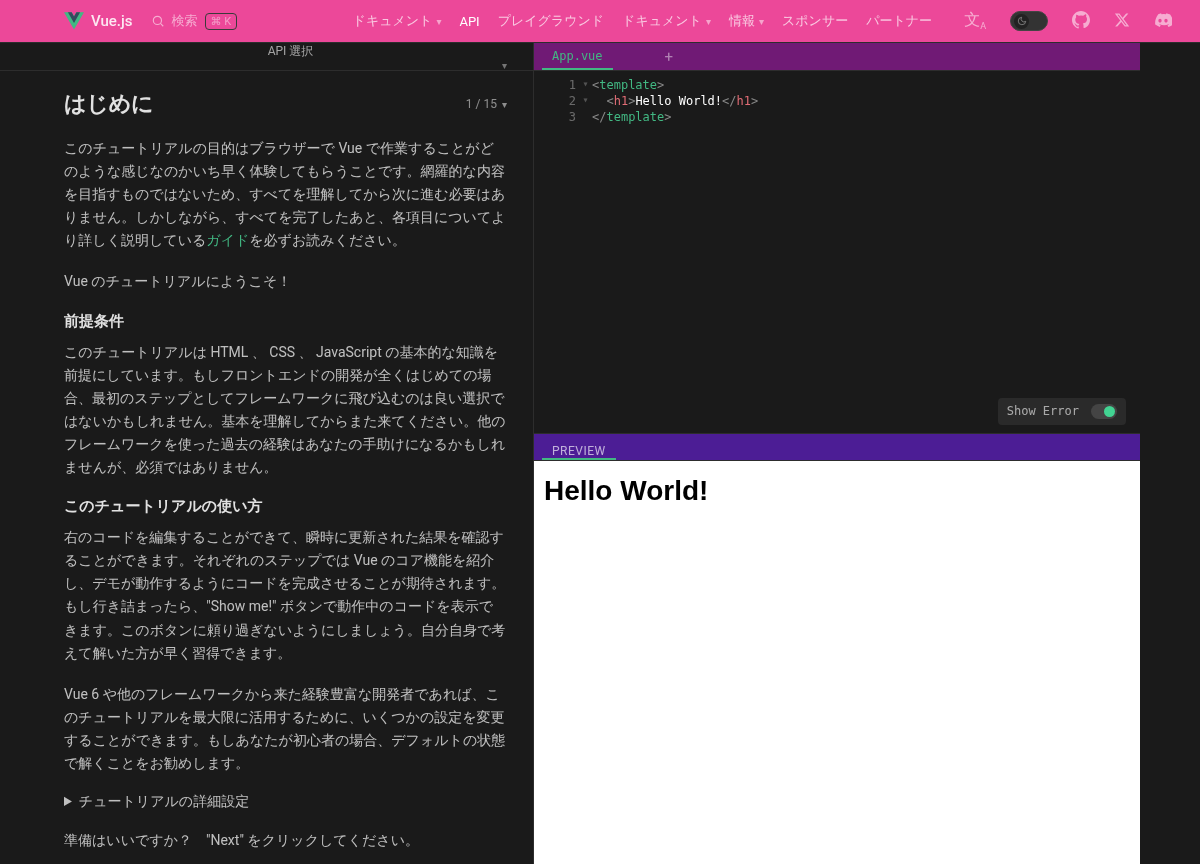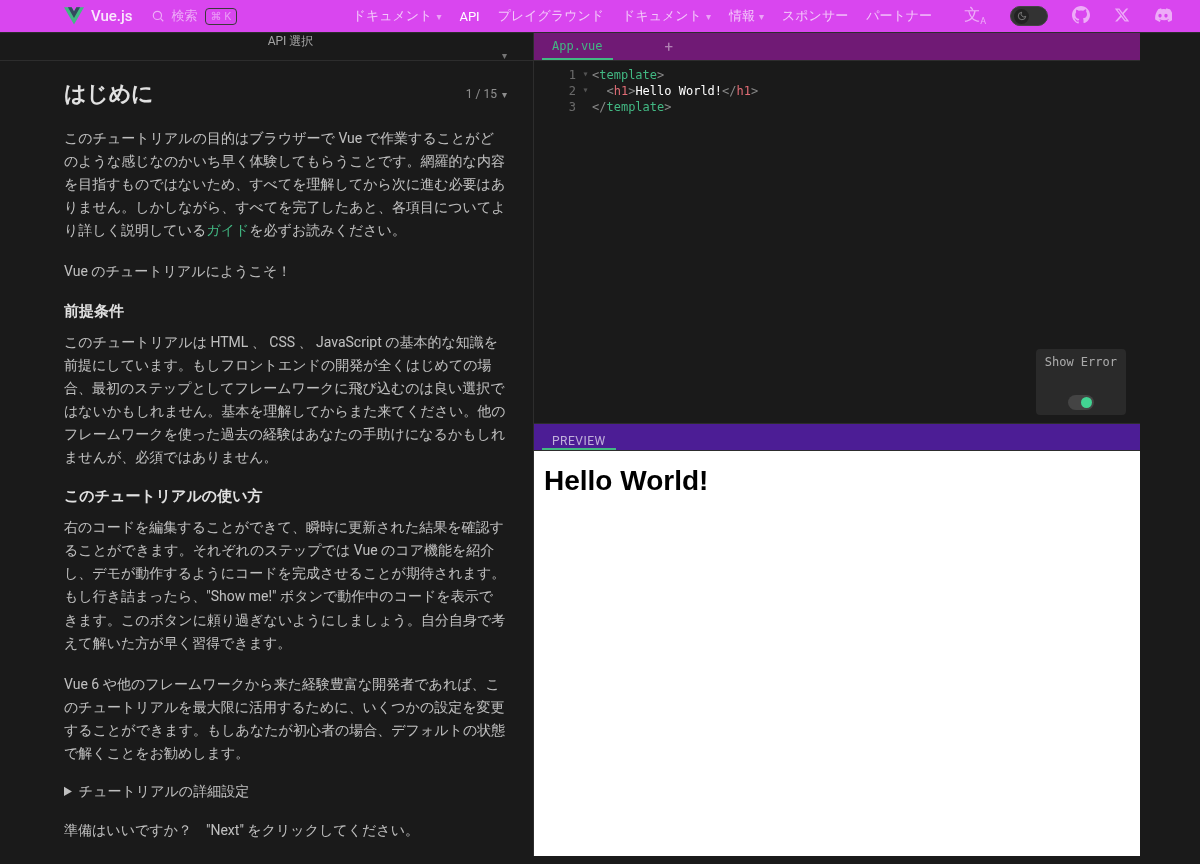--- a/index.html
+++ b/index.html
@@ -6,26 +6,26 @@
     body {
       font-family: -apple-system, BlinkMacSystemFont, "Segoe UI", Roboto, "Helvetica Neue", Arial, sans-serif;
       background: #1a1a1a;
       color: rgba(255,255,255,0.87);
       width: 1200px;
       height: 864px;
       overflow: hidden;
     }
     
     .navbar {
-      height: 33px;
+      height: 43px;
       display: flex;
       align-items: center;
       padding: 0 28px 0 16px;
       border-bottom: 1px solid #2d2d2d;
-      background: #d946ef;
+      background: #ec4899;
       justify-content: space-between;
     }
     .logo-area { display: flex; align-items: center; gap: 7px; margin-left: 48px; }
     .logo-icon { width: 20px; height: 18px; }
     .logo-text { font-weight: 500; font-size: 15px; color: rgba(255,255,255,0.87); }
     .search-area { display: flex; align-items: center; margin-left: 18px; gap: 7px; }
     .search-icon { color: rgba(255,255,255,0.55); }
     .search-label { font-size: 13px; color: rgba(255,255,255,0.55); }
     .search-kbd {
       border: 1px solid #3a3a3a;
@@ -153,24 +153,23 @@
     .tok-str { color: #fff; }
     .show-error {
       position: absolute;
       right: 14px;
       bottom: 8px;
       background: #2a2a2a;
       border-radius: 4px;
       padding: 5px 9px;
       display: flex;
       align-items: center;
-      gap: 24px;
+      gap: 12px;
       font-size: 12px;
       color: rgba(255,255,255,0.6);
-      flex-direction: column;
     }
     .err-toggle {
       width: 26px; height: 15px; border-radius: 999px; background: #444;
       display: flex; align-items: center; padding: 2px; justify-content: flex-end;
     }
     .err-knob { width: 11px; height: 11px; border-radius: 999px; background: #42d392; }
 
     .preview-head {
       height: 28px;
       border-top: 1px solid #2d2d2d;

